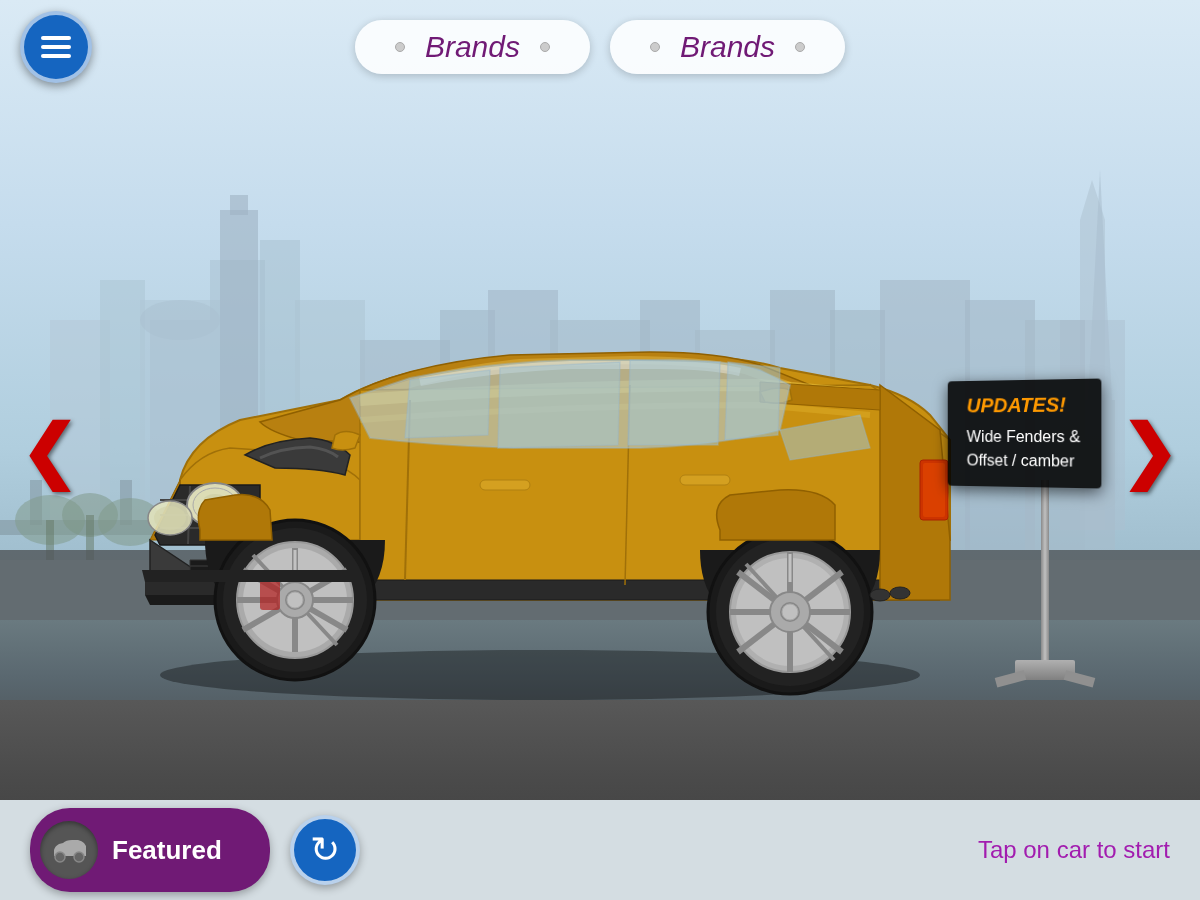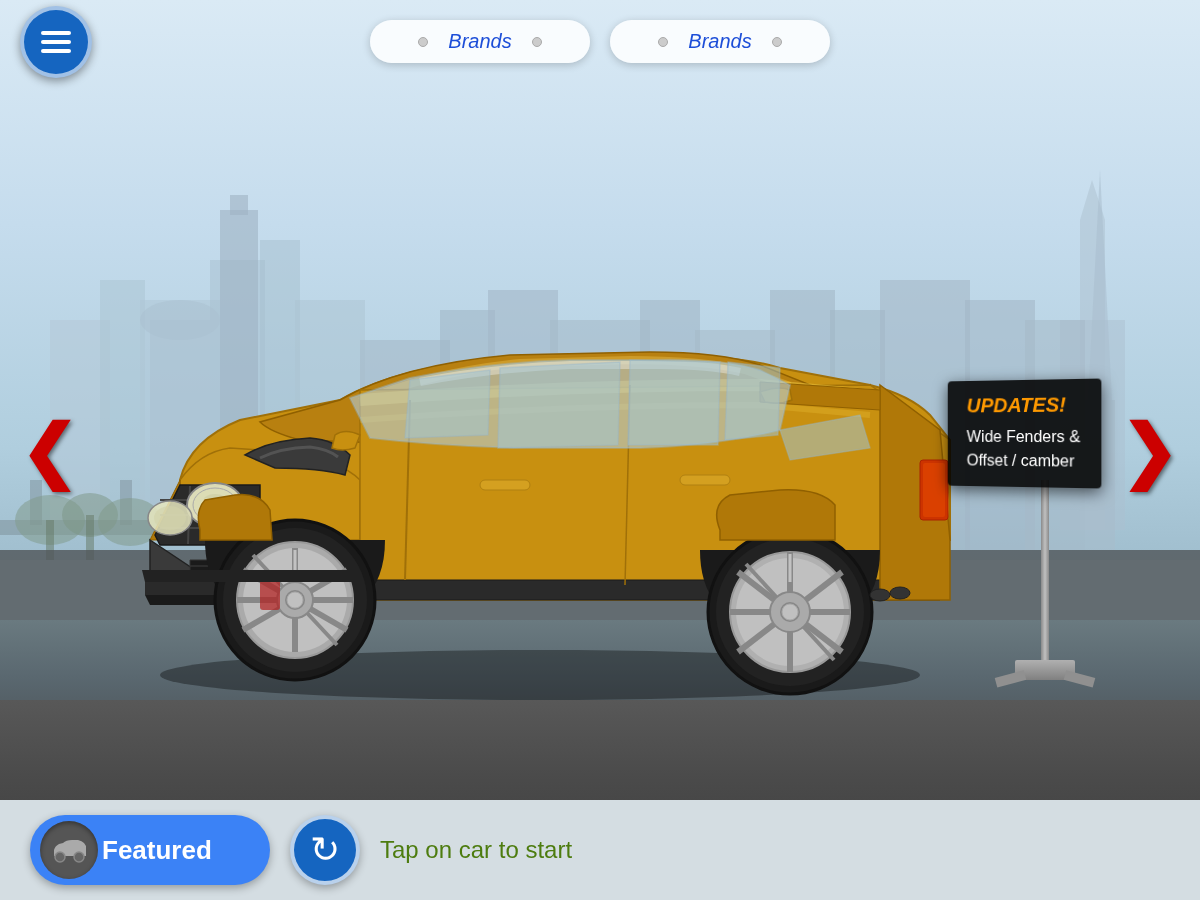--- a/index.html
+++ b/index.html
@@ -112,22 +112,22 @@
     .nav-pill .dot {
       width: 10px;
       height: 10px;
       border-radius: 50%;
       background: #ccc;
       border: 1px solid #aaa;
     }
 
     .nav-pill-label {
       font-style: italic;
-      font-size: 20px;
-      color: #1d4ed8;
+      font-size: 30px;
+      color: #701a75;
       font-weight: 400;
     }
 
     
     .arrow-nav {
       position: absolute;
       top: 50%;
       transform: translateY(-50%);
       z-index: 100;
     }
@@ -260,25 +260,25 @@
       display: flex;
       align-items: center;
       padding: 0 30px;
       gap: 20px;
       z-index: 200;
     }
 
     .featured-btn {
       display: flex;
       align-items: center;
-      background: #3b82f6;
+      background: #701a75;
       border-radius: 40px;
-      height: 70px;
+      height: 84px;
       padding: 0 30px 0 10px;
-      gap: 4px;
+      gap: 14px;
       cursor: pointer;
       box-shadow: 0 3px 8px rgba(0,0,0,0.3);
       min-width: 240px;
     }
 
     .car-icon-circle {
       width: 58px;
       height: 58px;
       border-radius: 50%;
       background: #555;
@@ -308,23 +308,23 @@
     }
 
     .refresh-icon {
       font-size: 36px;
       color: white;
       display: inline-block;
     }
 
     .tap-label {
       flex: 1;
-      text-align: left;
+      text-align: right;
       font-size: 24px;
-      color: #4d7c0f;
+      color: #a21caf;
     }
 
     
     .cityscape-svg {
       position: absolute;
       top: 100px;
       left: 0;
       width: 100%;
       height: 550px;
     }

